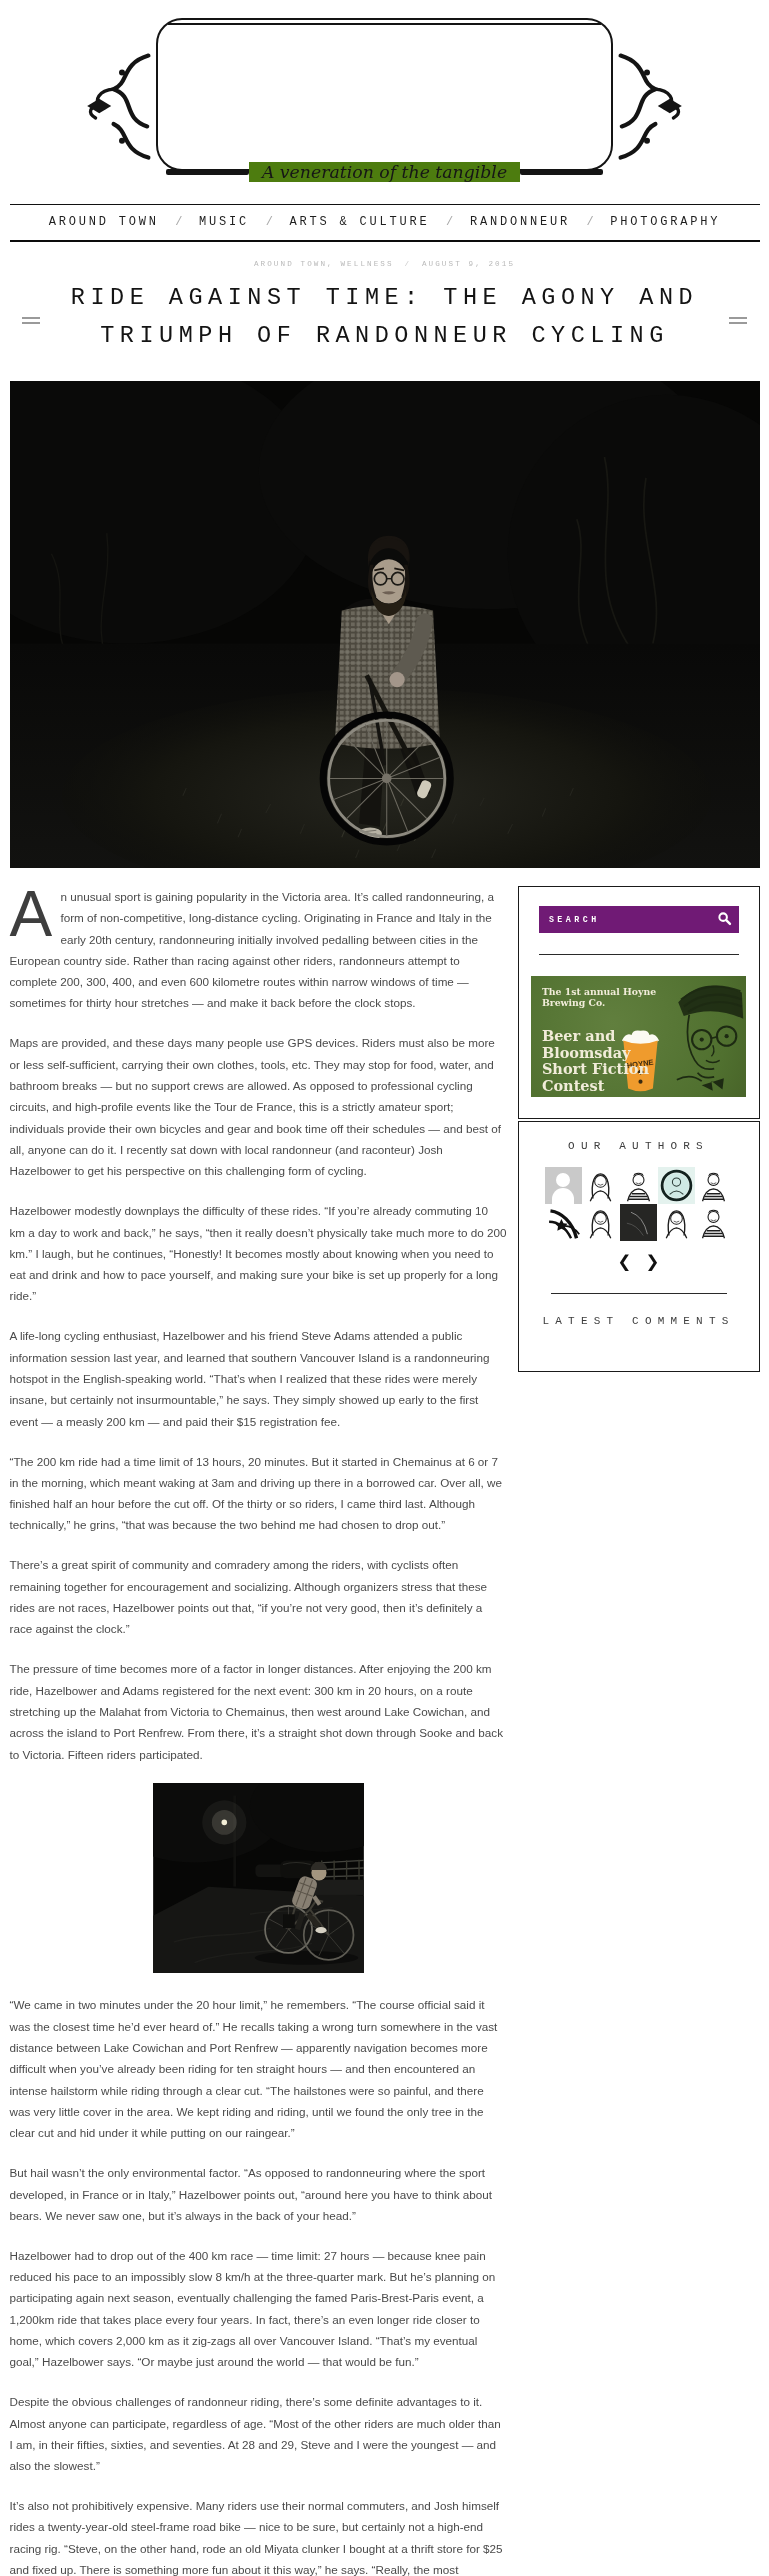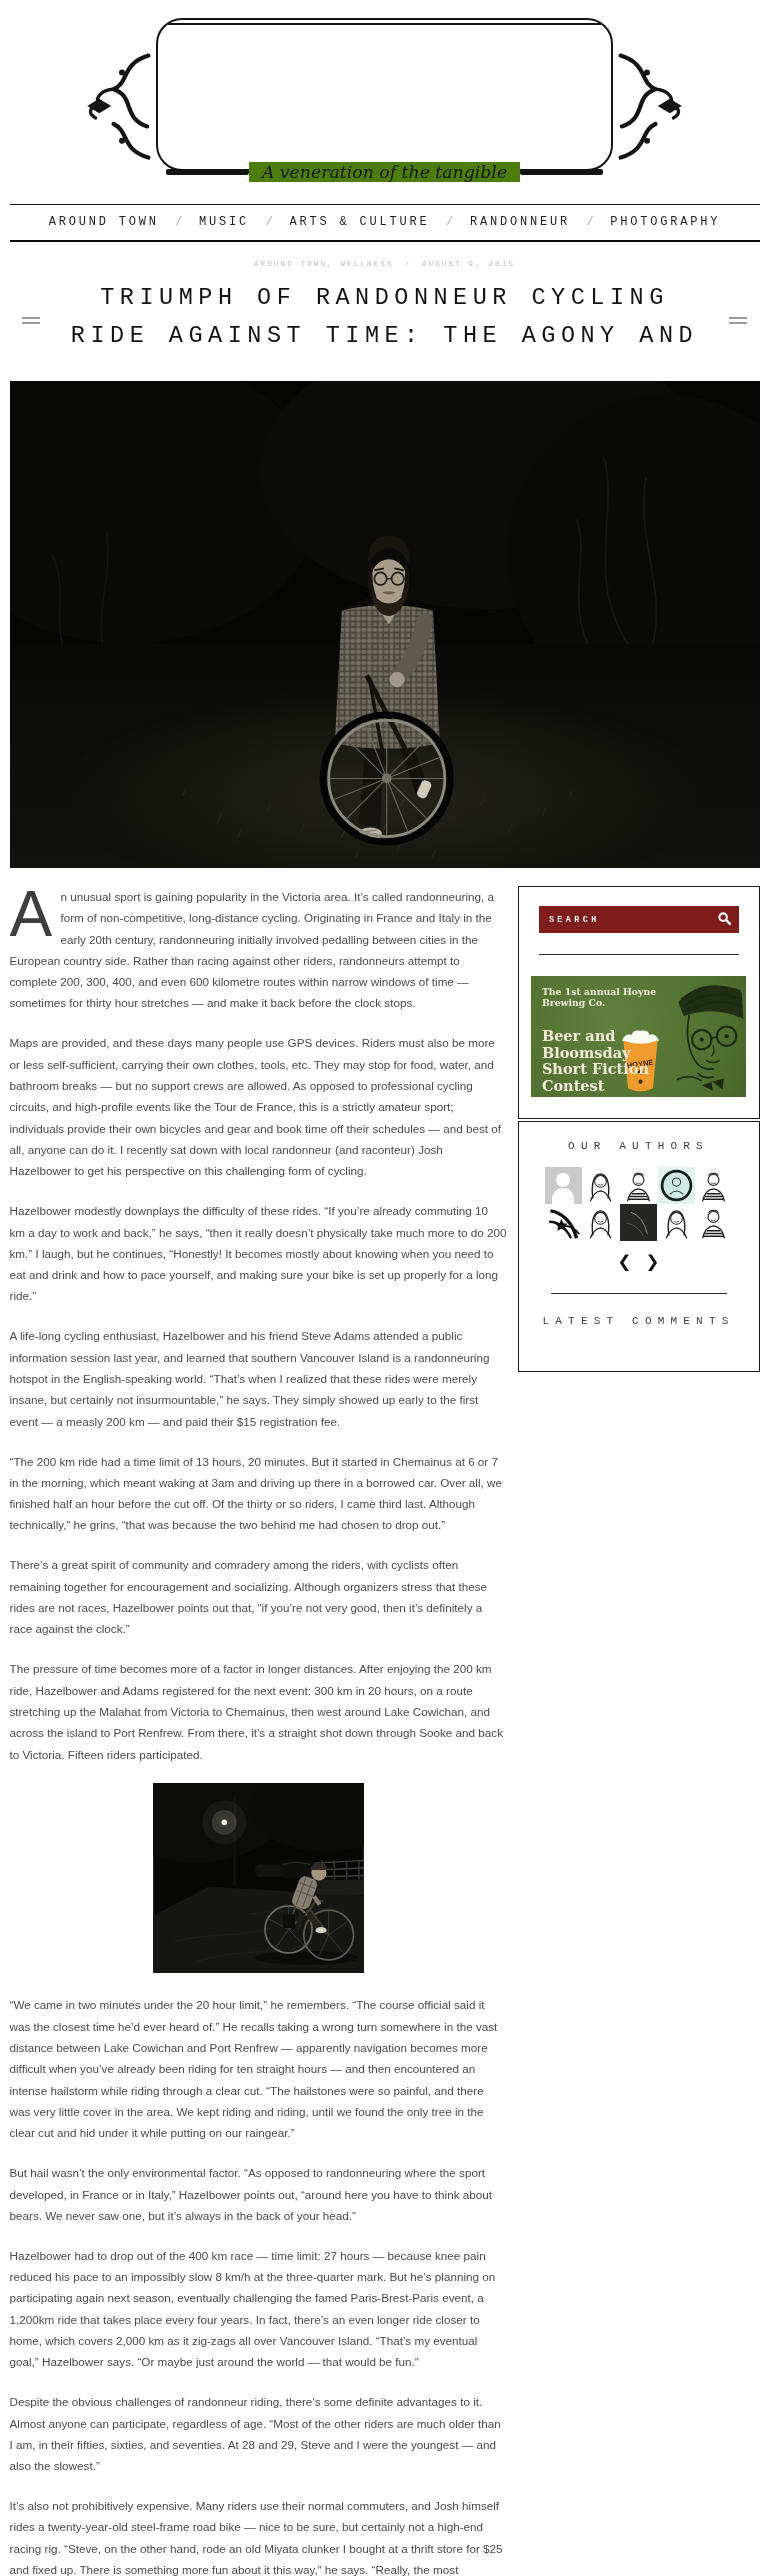--- a/index.html
+++ b/index.html
@@ -48,21 +48,21 @@
   
   .body-para{font-size:11.7px;line-height:1.82;color:#4a4a4a;margin:0 0 18.7px;}
   .dropcap{float:left;font-size:64px;line-height:.74;padding:5.5px 8.3px 0 0;color:#3e3e3e;font-family:"Liberation Sans",sans-serif;}
   .inline-figure{margin:2.8px 0 21px;text-align:center;line-height:0;}
   .inline-figure svg{width:211px;height:190px;}
 
   
   .side-box{border:0.7px solid #1a1a1a;background:#fff;}
   .side-box + .side-box{margin-top:2.1px;}
   .search-wrap{position:relative;margin:18.7px 20px 0;}
-  .search-input{width:100%;box-sizing:border-box;background:#7f1d1d;border:none;color:#fff;font-family:"Liberation Mono","DejaVu Sans Mono",monospace;font-weight:bold;font-size:8.3px;letter-spacing:3.5px;padding:9px 28px 9px 10.4px;outline:none;}
+  .search-input{width:100%;box-sizing:border-box;background:#701a75;border:none;color:#fff;font-family:"Liberation Mono","DejaVu Sans Mono",monospace;font-weight:bold;font-size:8.3px;letter-spacing:3.5px;padding:9px 28px 9px 10.4px;outline:none;}
   .search-input::placeholder{color:#fff;opacity:1;}
   .search-icon{position:absolute;right:7px;top:5.5px;width:15px;height:15px;cursor:pointer;}
   .search-divider{border:none;border-top:0.7px solid #2a2a2a;margin:21px 20px 0;}
   .ad{position:relative;margin:21px 12.4px 21px;height:121px;overflow:hidden;cursor:pointer;background:radial-gradient(circle at 38% 40%, #617f3e, #50702f 75%, #486429);}
   .ad-text{position:absolute;left:11px;top:10.4px;width:138px;color:#f1ecd9;font-family:"DejaVu Serif","Liberation Serif",serif;}
   .ad-l1{font-size:9.3px;font-weight:bold;}
   .ad-l2{font-size:14.5px;font-weight:bold;margin-top:20px;line-height:1.15;}
   .ad-l3{font-size:14.5px;font-weight:bold;line-height:1.15;}
   .ad-l4{font-size:13px;font-weight:bold;margin-top:5.5px;}
   .ad-joyce{position:absolute;right:0;top:0;height:121px;width:83px;}
@@ -133,22 +133,22 @@
     <div class="title-deco right">
         <span></span>
         <span></span>
       </div>
     <div class="article-meta">
       <span>AROUND TOWN, WELLNESS</span>
       <span class="sep">/</span>
       <span>AUGUST 9, 2015</span>
     </div>
     <h1 class="article-title">
+      <div>RIDE AGAINST TIME: THE AGONY AND</div>
       <div>TRIUMPH OF RANDONNEUR CYCLING</div>
-      <div>RIDE AGAINST TIME: THE AGONY AND</div>
     </h1>
   </div>
 
   <figure class="hero">
     <svg viewBox="0 0 1085 705" preserveAspectRatio="none">
       <defs>
         <radialGradient id="flashlit" cx="50%" cy="50%" r="60%">
           <stop offset="0%" stop-color="#25251e"></stop>
             <stop offset="60%" stop-color="#15150f"></stop>
             <stop offset="100%" stop-color="#0b0b09" stop-opacity="0"></stop>

